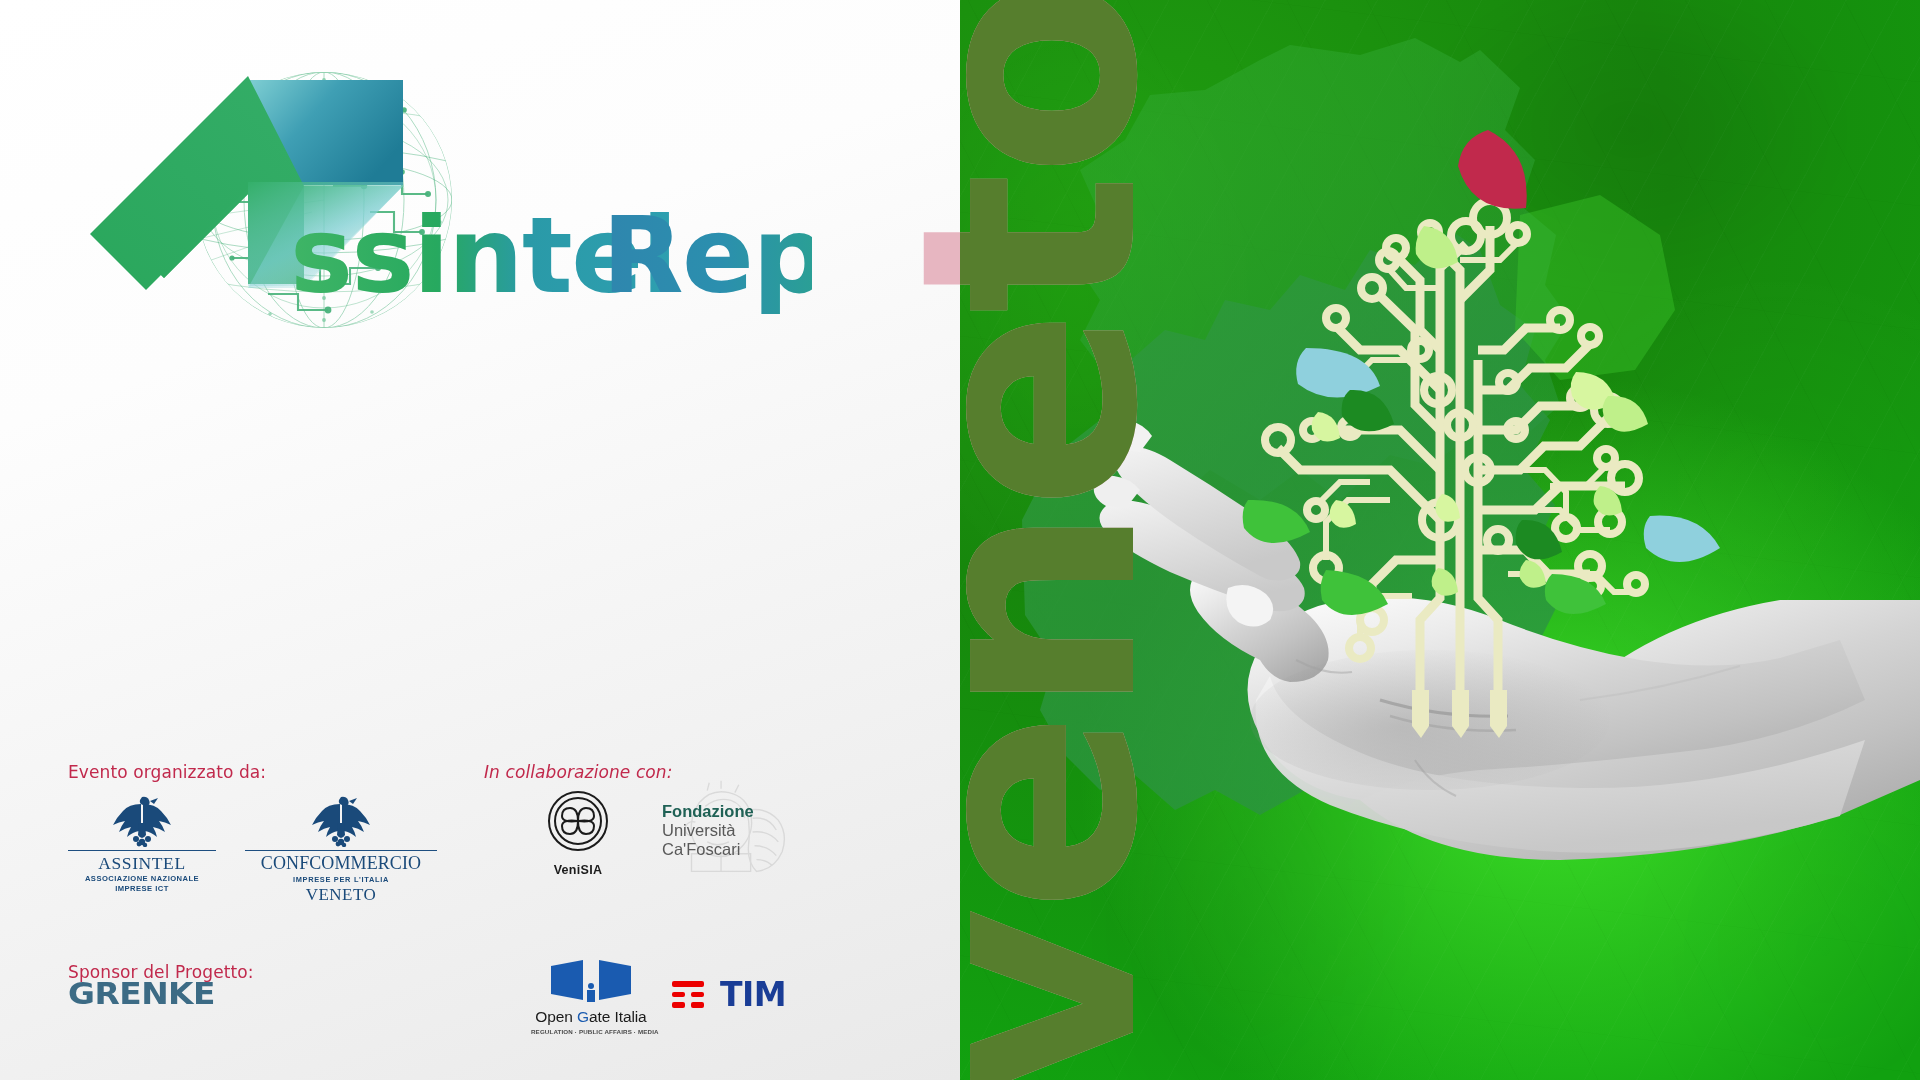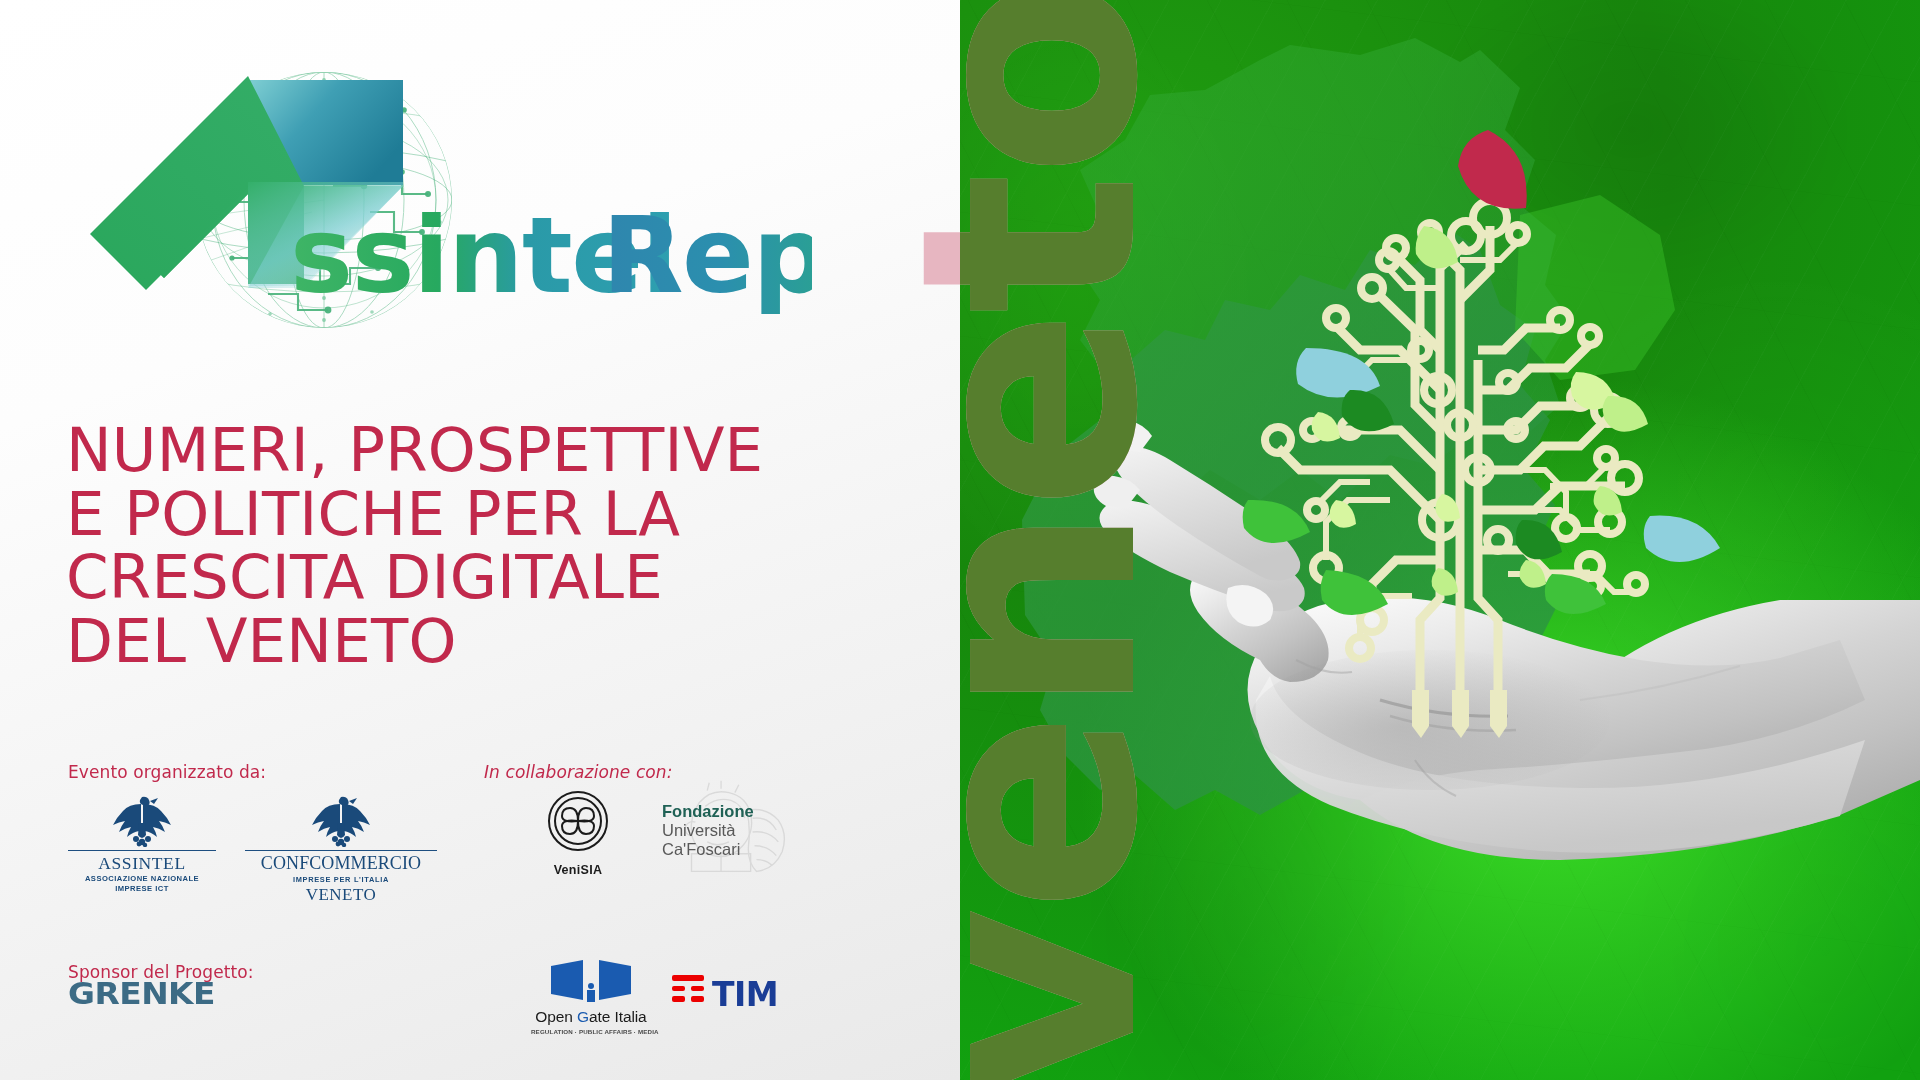--- a/index.html
+++ b/index.html
@@ -195,21 +195,21 @@
     font-family:"Liberation Sans", sans-serif; font-size:15.5px;
     color:#1b1b1b; letter-spacing:-.1px; white-space:nowrap;
   }
   .ogi-name .g { color:#1a5bb0; font-weight:400; }
   .ogi-tag {
     font-family:"Liberation Sans", sans-serif; font-weight:700;
     font-size:6.2px; color:#4a4a4a; letter-spacing:.15px;
     margin-top:2px; white-space:nowrap;
   }
 
-  .tim-logo { left:672px; top:975px; display:flex; gap:8px; }
+  .tim-logo { left:672px; top:975px; display:flex; align-items:center; gap:16px; }
   .tim-bars { width:32px; height:27px; position:relative; flex:0 0 auto; }
   .tim-bars i { position:absolute; background:#ec0000; display:block; }
   .tim-word {
     font-family:"DejaVu Sans", sans-serif; font-weight:700;
     font-size:33px; color:#1a3d96; letter-spacing:-0.5px;
   }
 
   
   .art { position:absolute; left:960px; top:0; width:960px; height:1080px; overflow:hidden; }
   .art svg { position:absolute; display:block; }
@@ -547,24 +547,20 @@
 
         <path d="M176 120 L331 120 L331 124 L265 190 L232 224 L176 224 Z" fill="url(#arrFade)" opacity=".9"></path>
         <path d="M232 124 L331 124 L232 226 L176 226 Z" fill="url(#arrFade)"></path>
       </g>
 
       <text x="218" y="230" font-family="DejaVu Sans, sans-serif" font-size="106" font-weight="700" letter-spacing="-1.5" fill="url(#wm1)">ssintel</text>
       <text x="530" y="230" font-family="DejaVu Sans, sans-serif" font-size="106" font-weight="700" letter-spacing="-1.5" fill="url(#wm2)">Report</text>
     </svg>
   </div>
 
-  <div class="headline">NUMERI, PROSPETTIVE
-E POLITICHE PER LA
-CRESCITA DIGITALE
-DEL VENETO</div>
 
   <div class="credit-label lbl-org">Evento organizzato da:</div>
   <div class="credit-label lbl-coll">In collaborazione con:</div>
   <div class="credit-label lbl-spon">Sponsor del Progetto:</div>
 
   <div class="logo-slot conf-logo">
     <svg class="eagle" width="66" height="52" viewBox="0 0 66 52">
       <g fill="#1a4a7a">
         <path d="M33 2 Q38 1 40 5 Q42 9 38 11 L34 10 Q30 9 31 5 Z"></path>
         <path d="M34 9 Q46 9 52 16 Q58 22 62 30 Q56 27 50 26 Q54 31 56 37

